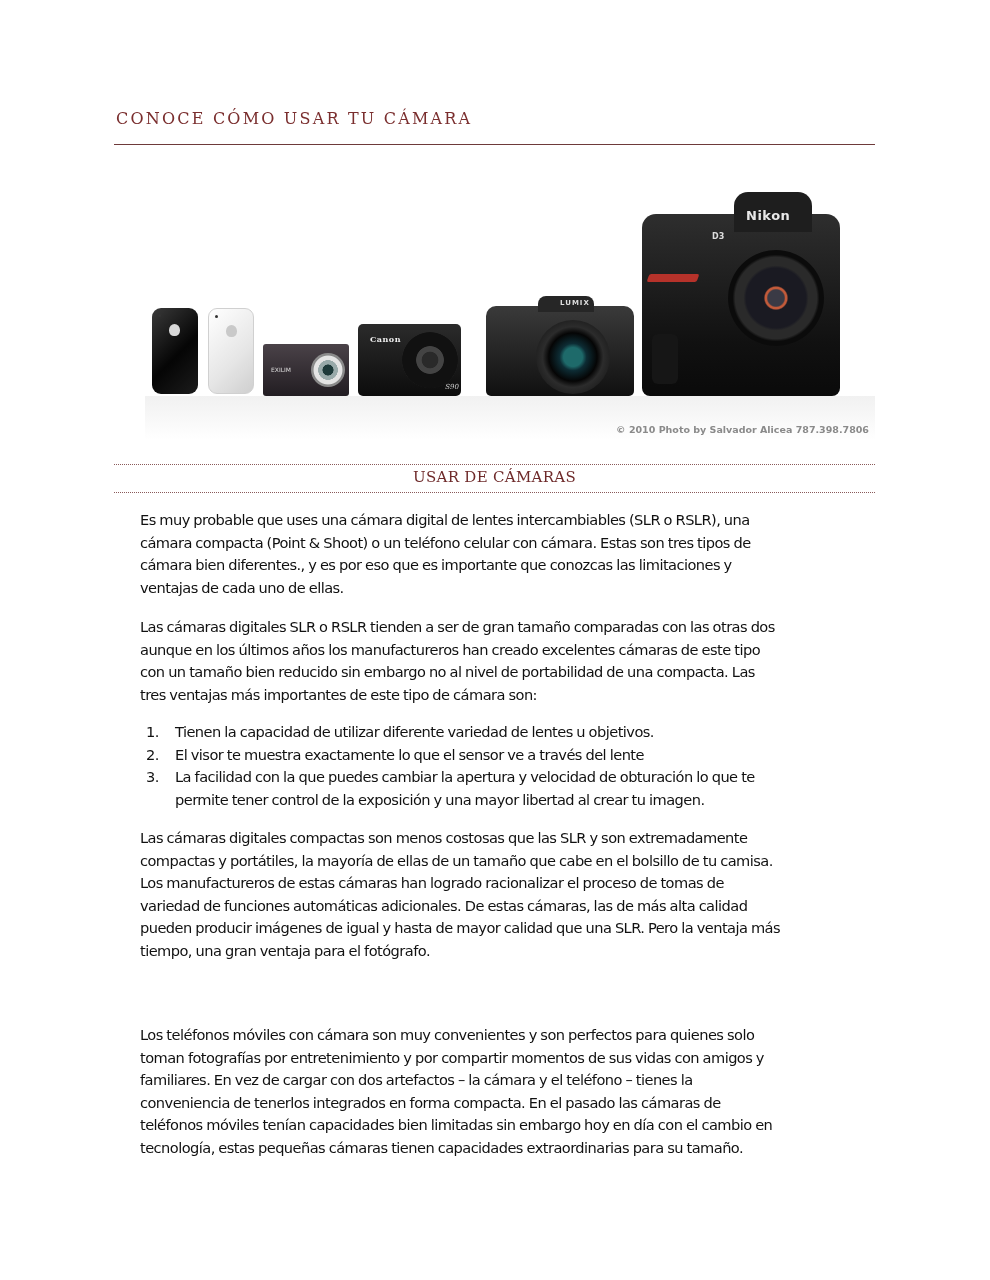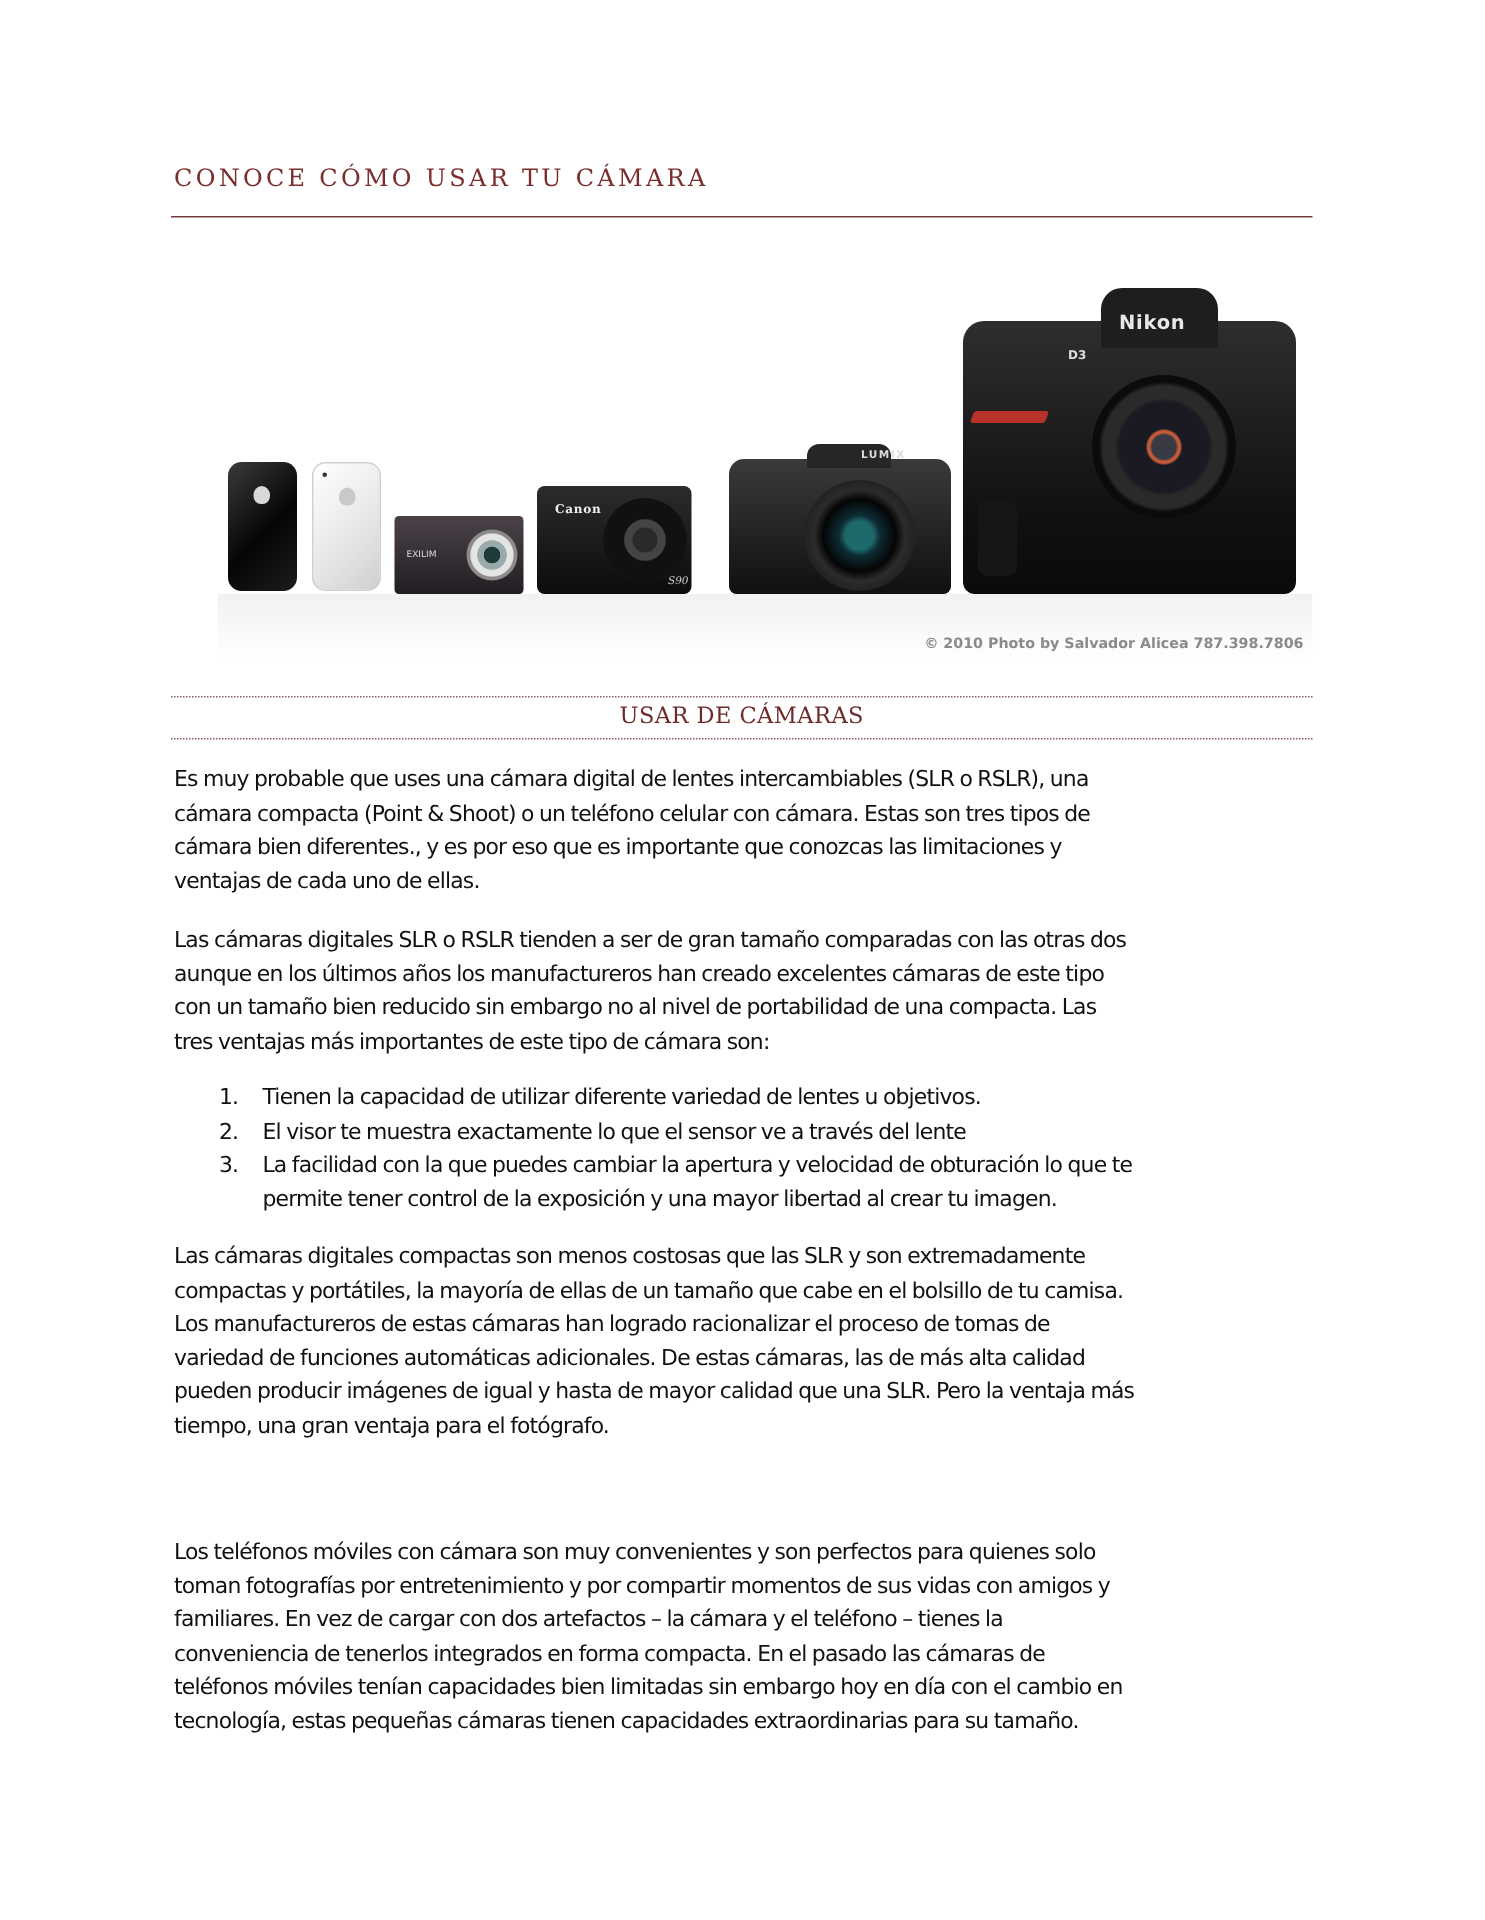--- a/index.html
+++ b/index.html
@@ -47,23 +47,23 @@
     .canon .lens { position: absolute; left: 44px; top: 8px; width: 56px; height: 56px; border-radius: 50%;
       background: radial-gradient(circle, #2a2a2a 0 20%, #444 22% 34%, #111 36% 70%, #333 72% 100%); }
     .canon .brand { position: absolute; left: 12px; top: 10px; font: bold 8px "DejaVu Serif", serif; color: #eee; letter-spacing: 0.5px; }
     .canon .model { position: absolute; right: 2px; bottom: 5px; font: italic 7px "DejaVu Serif", serif; color: #ccc; }
 
     .lumix { left: 341px; top: 128px; width: 148px; height: 90px; border-radius: 10px 10px 5px 5px;
       background: linear-gradient(#3a3a3a, #101010); }
     .lumix .hump { position: absolute; left: 52px; top: -10px; width: 56px; height: 16px; border-radius: 8px 8px 0 0; background: #262626; }
     .lumix .lens { position: absolute; left: 50px; top: 14px; width: 74px; height: 74px; border-radius: 50%;
       background: radial-gradient(circle, #1e6a6a 0 18%, #0d2c34 26%, #050505 46%, #2c2c2c 58%, #0a0a0a 100%); }
-    .lumix .brand { position: absolute; left: 88px; top: -7px; font: bold 7px "DejaVu Sans", sans-serif; color: #ddd; letter-spacing: 1px; }
-
-    .nikon { left: 497px; top: 36px; width: 222px; height: 182px; border-radius: 14px 14px 8px 8px;
+    .lumix .brand { position: absolute; left: 74px; top: -7px; font: bold 7px "DejaVu Sans", sans-serif; color: #ddd; letter-spacing: 1px; }
+
+    .nikon { left: 497px; top: 36px; width: 198px; height: 182px; border-radius: 14px 14px 8px 8px;
       background: linear-gradient(#2e2e2e, #111 70%, #0a0a0a); }
     .nikon .prism { position: absolute; left: 92px; top: -22px; width: 78px; height: 40px; border-radius: 14px 14px 0 0; background: #1e1e1e; }
     .nikon .brand { position: absolute; left: 104px; top: -6px; font: bold 13px "DejaVu Sans", sans-serif; color: #e8e8e8; letter-spacing: 0.5px; }
     .nikon .model { position: absolute; left: 70px; top: 18px; font: bold 8px "DejaVu Sans", sans-serif; color: #ddd; }
     .nikon .lens { position: absolute; left: 86px; top: 36px; width: 96px; height: 96px; border-radius: 50%;
       background: radial-gradient(circle, #3a3a45 0 12%, #c25a3a 14% 16%, #1a1a22 18% 44%, #2a2a2a 48% 60%, #0b0b0b 64% 100%); }
     .nikon .stripe { position: absolute; left: 6px; top: 60px; width: 50px; height: 8px; background: #b6322a; transform: skewX(-20deg); border-radius: 2px; }
     .nikon .grip { position: absolute; left: 10px; top: 120px; width: 26px; height: 50px; border-radius: 6px; background: #161616; }
 
     .photo-credit {
@@ -82,21 +82,21 @@
     }
 
     
     .body-text {
       position: absolute; left: 116px; width: 760px;
       font-family: "DejaVu Sans", "Liberation Sans", sans-serif;
       font-size: 14.6px; line-height: 22.6px; color: #111;
       letter-spacing: -0.55px; word-spacing: -0.5px;
       margin: 0;
     }
-    .body-text .line { display: block; white-space: nowrap; }
+    .body-text .line { display: block; white-space: nowrap; margin-left: 24px; }
     .p1 { top: 509px; }
     .p2 { top: 616px; }
     .p3 { top: 827px; }
     .p4 { top: 1024px; }
 
     .list { position: absolute; left: 116px; top: 721px; width: 760px; margin: 0; padding: 0; list-style: none;
       font-family: "DejaVu Sans", "Liberation Sans", sans-serif; font-size: 14.6px; line-height: 22.6px; color: #111;
       letter-spacing: -0.55px; word-spacing: -0.5px; }
     .list li { position: relative; padding-left: 59px; }
     .list .num { position: absolute; left: 30px; top: 0; }

